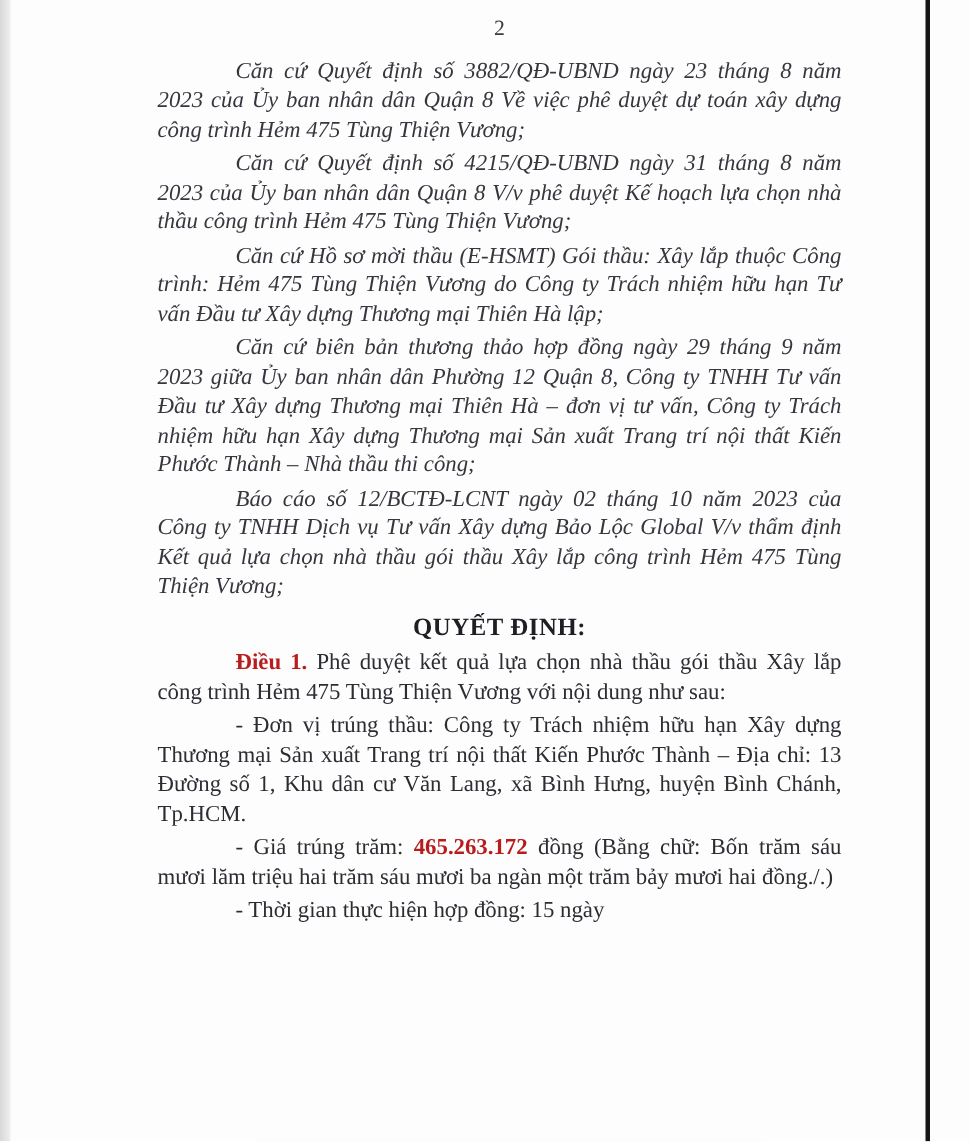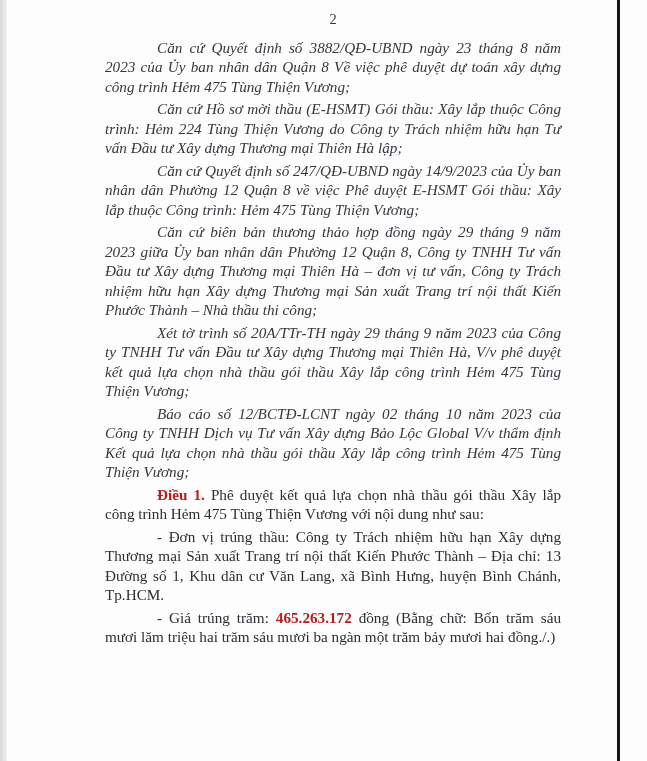--- a/index.html
+++ b/index.html
@@ -74,28 +74,29 @@
 <body>
 
 <div class="page">
   <div class="edge-strip-left"></div>
   <div class="scan-border-right"></div>
 
   <div class="content">
     <div class="page-num">2</div>
 
     <p class="recital">Căn cứ Quyết định số 3882/QĐ-UBND ngày 23 tháng 8 năm 2023 của Ủy ban nhân dân Quận 8 Về việc phê duyệt dự toán xây dựng công trình Hẻm 475 Tùng Thiện Vương;</p>
-    <p class="recital">Căn cứ Hồ sơ mời thầu (E-HSMT) Gói thầu: Xây lắp thuộc Công trình: Hẻm 224 Tùng Thiện Vương do Công ty Trách nhiệm hữu hạn Tư vấn Đầu tư Xây dựng Thương mại Thiên Hà lập;</p>
-    <p class="recital">Căn cứ Quyết định số 247/QĐ-UBND ngày 14/9/2023 của Ủy ban nhân dân Phường 12 Quận 8 về việc Phê duyệt E-HSMT Gói thầu: Xây lắp thuộc Công trình: Hẻm 475 Tùng Thiện Vương;</p>
+    <p class="recital">Căn cứ Quyết định số 4215/QĐ-UBND ngày 31 tháng 8 năm 2023 của Ủy ban nhân dân Quận 8 V/v phê duyệt Kế hoạch lựa chọn nhà thầu công trình Hẻm 475 Tùng Thiện Vương;</p>
+    <p class="recital">Căn cứ Hồ sơ mời thầu (E-HSMT) Gói thầu: Xây lắp thuộc Công trình: Hẻm 475 Tùng Thiện Vương do Công ty Trách nhiệm hữu hạn Tư vấn Đầu tư Xây dựng Thương mại Thiên Hà lập;</p>
     <p class="recital">Căn cứ biên bản thương thảo hợp đồng ngày 29 tháng 9 năm 2023 giữa Ủy ban nhân dân Phường 12 Quận 8, Công ty TNHH Tư vấn Đầu tư Xây dựng Thương mại Thiên Hà – đơn vị tư vấn, Công ty Trách nhiệm hữu hạn Xây dựng Thương mại Sản xuất Trang trí nội thất Kiến Phước Thành – Nhà thầu thi công;</p>
-    <p class="recital">Xét tờ trình số 20A/TTr-TH ngày 29 tháng 9 năm 2023 của Công ty TNHH Tư vấn Đầu tư Xây dựng Thương mại Thiên Hà, V/v phê duyệt kết quả lựa chọn nhà thầu gói thầu Xây lắp công trình Hẻm 475 Tùng Thiện Vương;</p>
     <p class="recital">Báo cáo số 12/BCTĐ-LCNT ngày 02 tháng 10 năm 2023 của Công ty TNHH Dịch vụ Tư vấn Xây dựng Bảo Lộc Global V/v thẩm định Kết quả lựa chọn nhà thầu gói thầu Xây lắp công trình Hẻm 475 Tùng Thiện Vương;</p>
 
+    <div class="decision-heading">QUYẾT ĐỊNH:</div>
 
     <p class="body-p"><span class="b">Điều 1.</span><span> Phê duyệt kết quả lựa chọn nhà thầu gói thầu Xây lắp công trình Hẻm 475 Tùng Thiện Vương với nội dung như sau:</span></p>
 
     <p class="body-p">- Đơn vị trúng thầu: Công ty Trách nhiệm hữu hạn Xây dựng Thương mại Sản xuất Trang trí nội thất Kiến Phước Thành – Địa chỉ: 13 Đường số 1, Khu dân cư Văn Lang, xã Bình Hưng, huyện Bình Chánh, Tp.HCM.</p>
 
     <p class="body-p"><span>- Giá trúng trăm: </span><span class="b">465.263.172</span><span> đồng (Bằng chữ: Bốn trăm sáu mươi lăm triệu hai trăm sáu mươi ba ngàn một trăm bảy mươi hai đồng./.)</span></p>
 
+    <p class="body-p">- Thời gian thực hiện hợp đồng: 15 ngày</p>
 
   </div>
 </div>
 
 </body></html>

